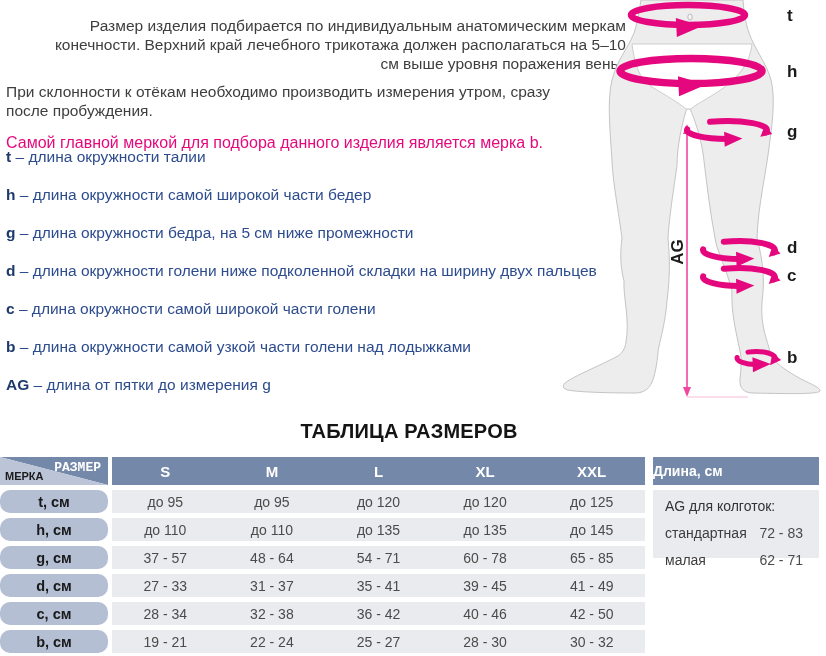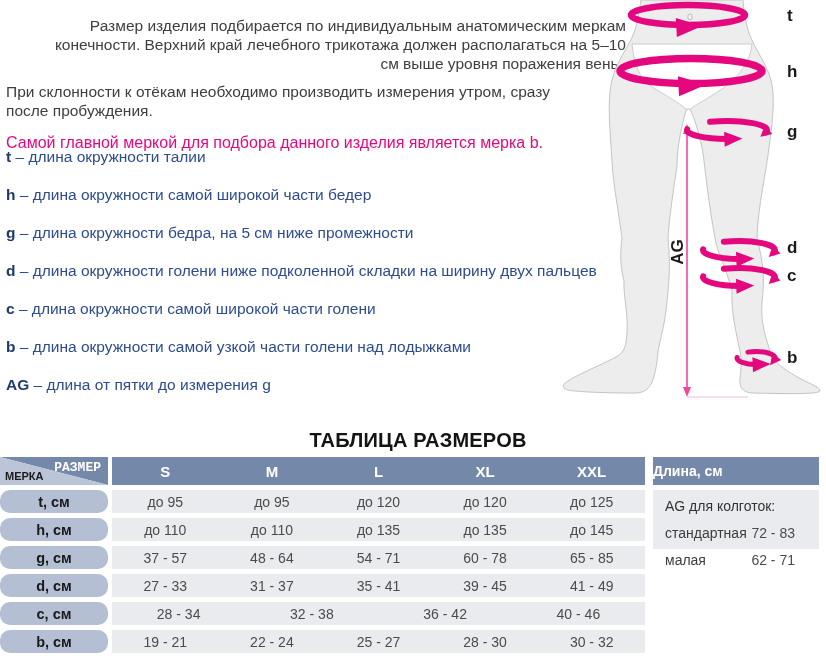--- a/index.html
+++ b/index.html
@@ -14,21 +14,21 @@
   
   .legend{position:absolute;left:6px;top:146px;width:600px;}
   .legend-item{height:22px;margin-bottom:16px;font-size:15.5px;line-height:22px;white-space:nowrap;}
   .legend-item .mk{color:#1e3a6c;font-weight:bold;}
   .legend-item .mtext{color:#2d4c8e;}
   
   .figure{position:absolute;left:555px;top:0;width:271px;height:420px;}
   .figure svg{display:block;}
   .fig-label{font-size:17px;font-weight:bold;fill:#1a1a1a;}
   
-  .table-title{position:absolute;left:0;top:417px;width:812px;margin:12px;text-align:center;
+  .table-title{position:absolute;left:0;top:417px;width:812px;margin:3px;text-align:center;
                font-size:20px;font-weight:bold;color:#141414;letter-spacing:.2px;}
   
   .table-wrap{position:absolute;left:0;top:457px;width:645px;}
   .thead{display:flex;height:28px;margin-bottom:5px;}
   .corner{position:relative;width:108px;margin-right:4px;overflow:hidden;}
   .corner-dark{position:absolute;inset:0;background:#7488aa;
                clip-path:polygon(0 0,100% 0,100% 100%);}
   .corner-light{position:absolute;inset:0;background:#bcc5d8;
                 clip-path:polygon(0 0,100% 100%,0 100%);}
   .corner-top{position:absolute;top:3px;right:7px;color:#fff;font-size:13px;font-weight:bold;font-family:Liberation Mono, monospace;}
@@ -39,22 +39,22 @@
   .trow{display:flex;height:23px;margin-bottom:5px;}
   .rlabel{width:108px;margin-right:4px;background:#b4bfd4;display:flex;align-items:center;
           justify-content:center;color:#191919;font-size:14.5px;font-weight:bold;border-radius:10px;}
   .rdata{width:533px;background:#e9ebee;display:flex;}
   .cell{flex:1;display:flex;align-items:center;justify-content:center;
         color:#4b4b4b;font-size:14px;}
   
   .length-panel{position:absolute;left:653px;top:457px;width:166px;}
   .lp-head{height:28px;background:#7488aa;color:#fff;font-size:14px;font-weight:bold;
            display:flex;align-items:center;box-sizing:border-box;}
-  .lp-body{margin-top:5px;background:#e9ebee;height:59px;box-sizing:border-box;
-           padding:8px 24px 0 12px;}
+  .lp-body{margin-top:5px;background:#e9ebee;height:68px;box-sizing:border-box;
+           padding:8px 16px 0 12px;}
   .lp-subtitle{font-size:14px;color:#333;height:16px;}
   .lp-row{display:flex;justify-content:space-between;margin-top:11px;font-size:14px;
           color:#3d3d3d;height:16px;}
   .lp-val{color:#4b4b4b;}
 </style>
 </head>
 <body>
 
 <div class="page">
 
@@ -196,20 +196,21 @@
             <div class="cell">41 - 49</div>
           </div>
         </div>
         <div class="trow">
           <div class="rlabel">c, см</div>
           <div class="rdata">
             <div class="cell">28 - 34</div>
             <div class="cell">32 - 38</div>
             <div class="cell">36 - 42</div>
             <div class="cell">40 - 46</div>
+            <div class="cell">42 - 50</div>
           </div>
         </div>
         <div class="trow">
           <div class="rlabel">b, см</div>
           <div class="rdata">
             <div class="cell">19 - 21</div>
             <div class="cell">22 - 24</div>
             <div class="cell">25 - 27</div>
             <div class="cell">28 - 30</div>
             <div class="cell">30 - 32</div>

